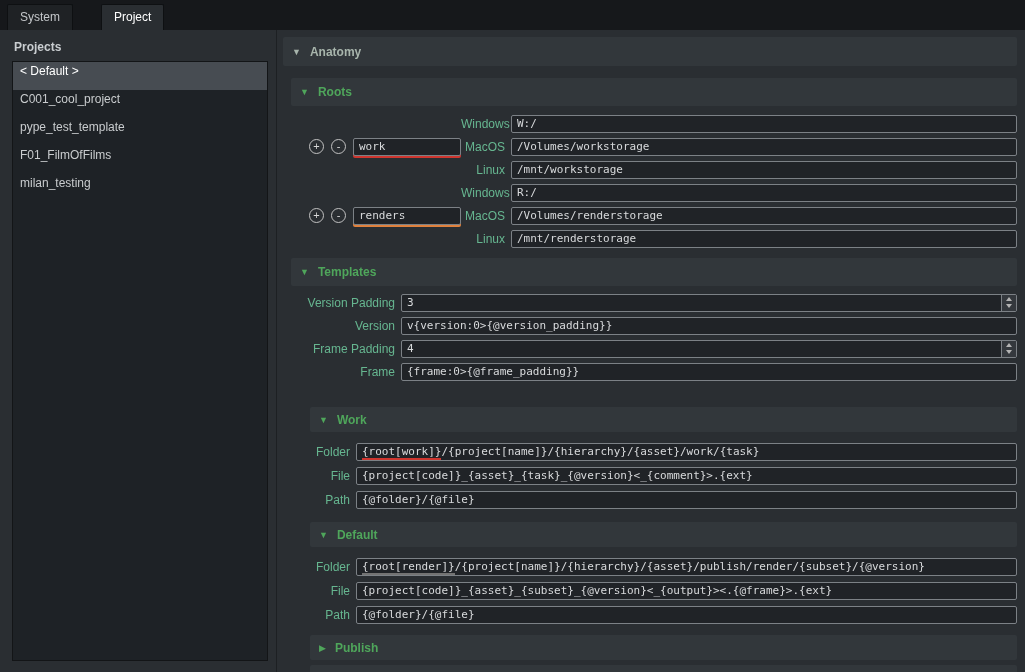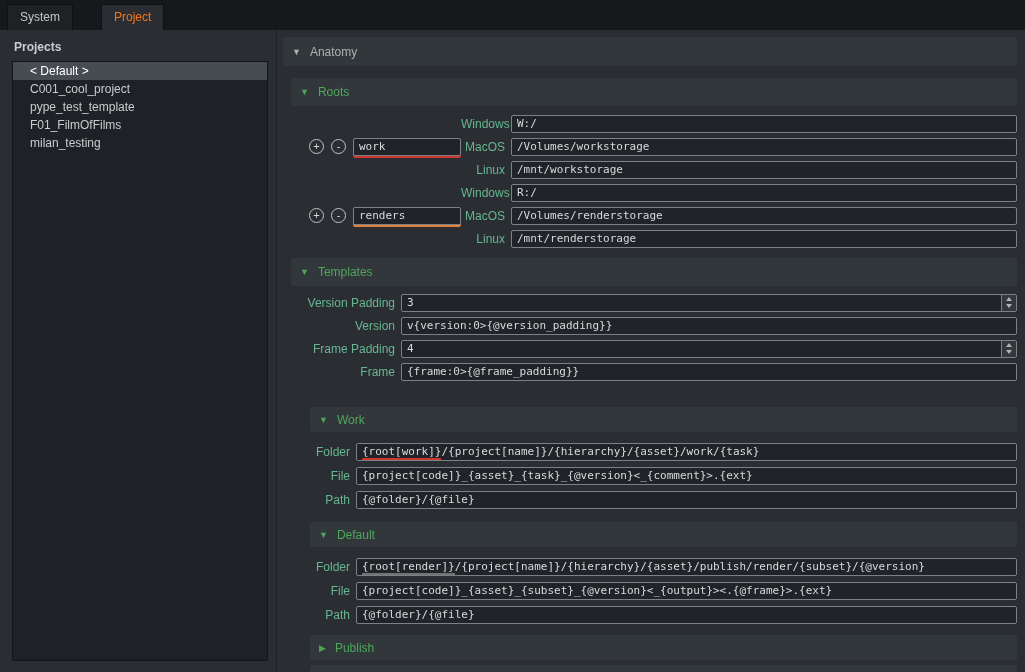--- a/index.html
+++ b/index.html
@@ -7,33 +7,33 @@
   body {
     width:1025px; height:672px;
     background:#282c30;
     font-family:"Liberation Sans","DejaVu Sans",sans-serif;
     font-size:12px; color:#d0d0d0;
   }
   
   .tabbar { height:30px; background:#16181b; display:flex; align-items:flex-end; padding-left:7px;gap:26px; }
   .tab { padding:5px 12px 6px; margin-right:2px; background:#1f2225; color:#c3c6c9;
          border:1px solid #0e1012; border-bottom:none; border-radius:2px 2px 0 0; cursor:default; }
-  .tab.active { background:#2a2e32; color:#f97316; }
+  .tab.active { background:#2a2e32; color:#ffffff; }
   
   .content { display:flex; height:642px; background:#2a2e32;justify-content:center; }
   .sidebar { width:277px; padding:6px 8px 8px 12px; border-right:1px solid #1d2023; }
   .sidebar-title { color:#c9cdd0; font-weight:bold; margin:4px 0 7px 2px; }
   .project-list { background:#1e2226; border:1px solid #131517; height:calc(100% - 28px); overflow:hidden; }
-  .plist-item { height:18px; line-height:18px; padding:0 17px; color:#c9ccce; white-space:nowrap; cursor:default; }
+  .plist-item { height:28px; line-height:18px; padding:0 7px; color:#c9ccce; white-space:nowrap; cursor:default; }
   .plist-item.selected { background:#474c52; color:#ffffff; }
   .main { flex:1; padding:7px 8px 0 6px; overflow:hidden; }
   
   .hdr { height:28px; background:#32373b; display:flex; align-items:center; padding:0 9px; border-radius:2px; cursor:default; }
   .hdr .tri { font-size:9px; margin-right:9px; }
-  .hdr .title { font-weight:normal; }
+  .hdr .title { font-weight:bold; }
   .hdr-anatomy { height:29px; margin-bottom:12px; }
   .hdr-anatomy .tri, .hdr-anatomy .title { color:#a8b5ac; }
   .hdr-green .tri, .hdr-green .title { color:#4fa65b; }
   .sec { margin-left:8px; }
   .sec2 { margin-left:19px; }
   .hdr-roots { margin-bottom:6px; }
   .hdr-templates { margin-top:8px; margin-bottom:5px; }
   .hdr-work { height:25px; margin-top:24px; margin-bottom:8px; }
   .hdr-render { height:25px; margin-top:10px; margin-bottom:8px; }
   .hdr-publish { height:25px; margin-top:8px; }

